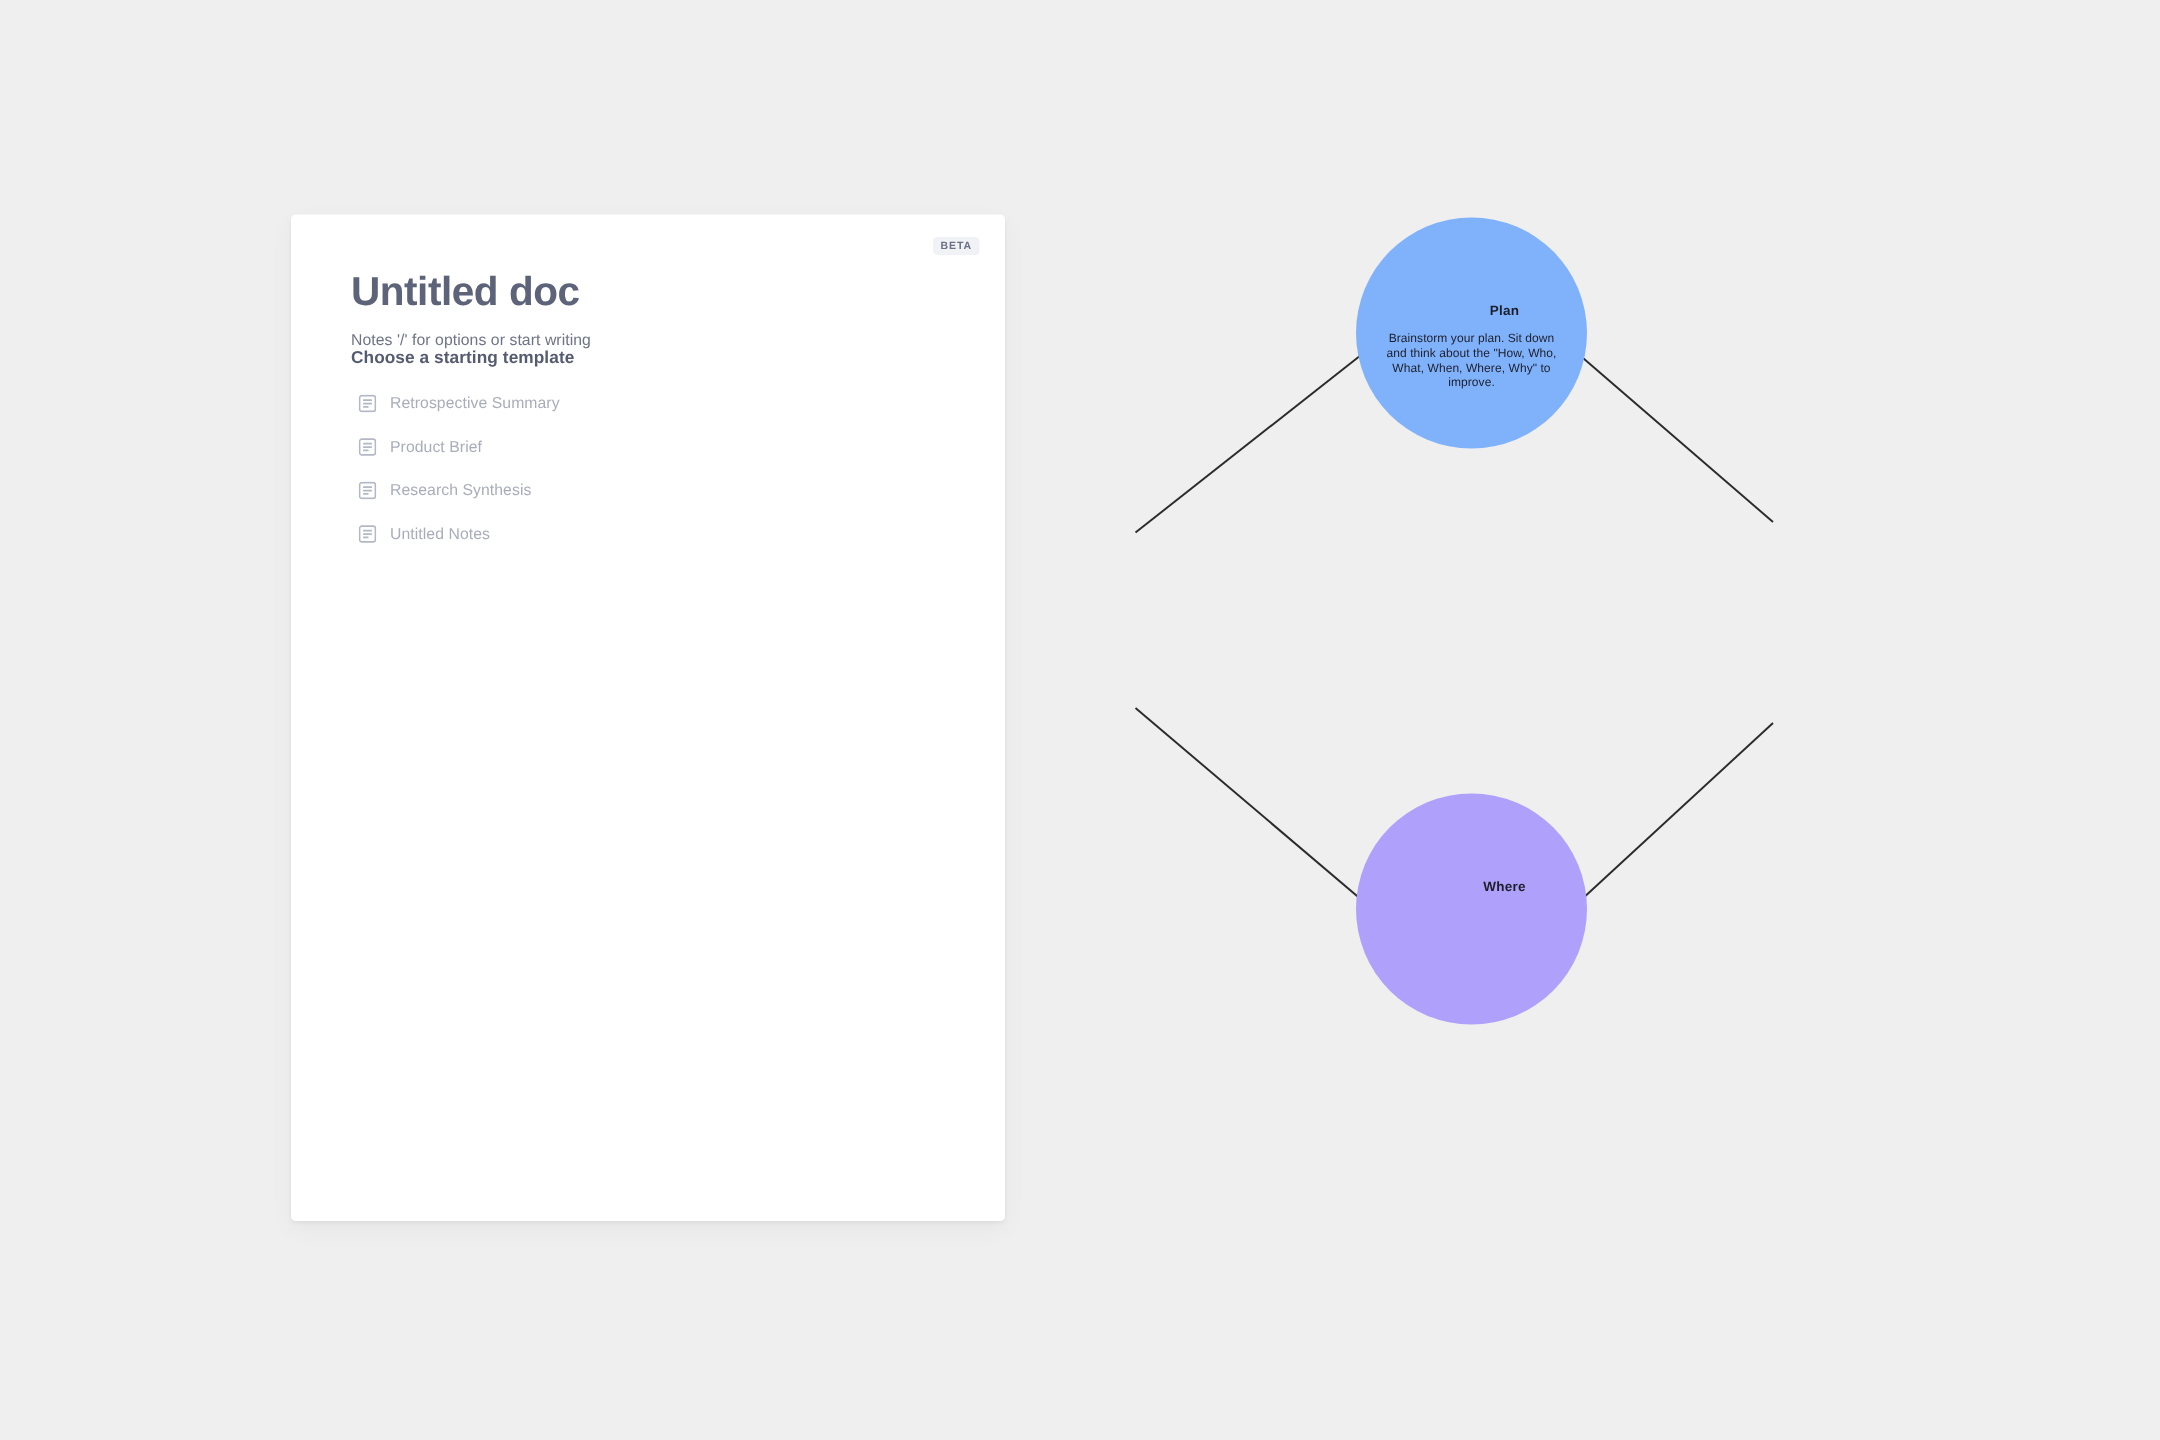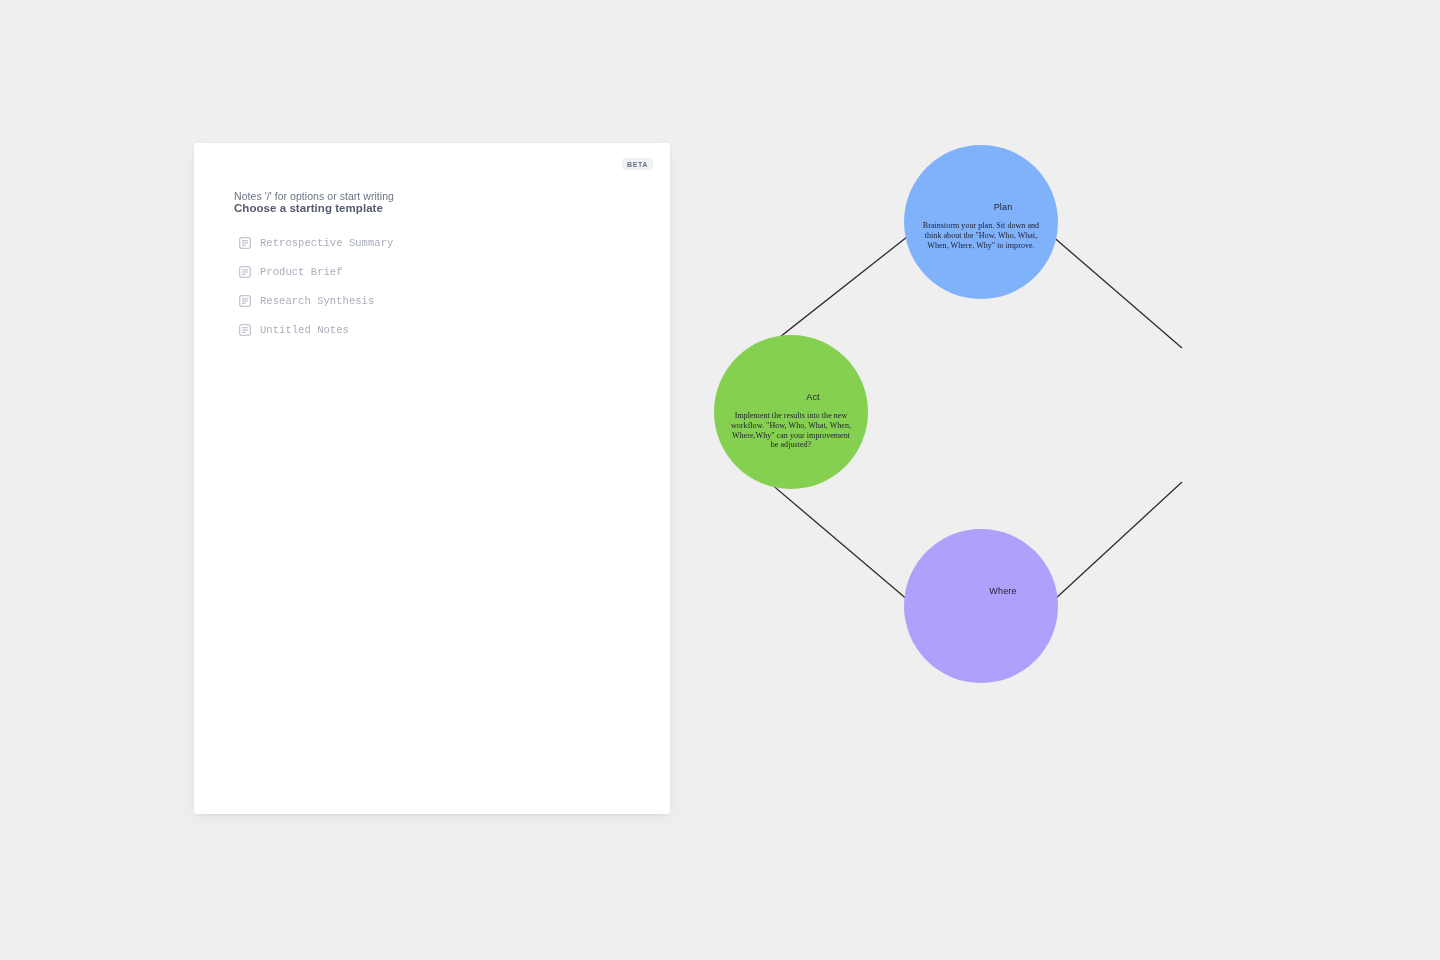--- a/index.html
+++ b/index.html
@@ -70,28 +70,27 @@
     color: #555b71;
     letter-spacing: 0.05px;
   }
 
   #template-list {
     margin-top: 13px;
   }
 
   .template-item {
     display: flex;
-    align-items: flex-end;
+    align-items: center;
     gap: 9px;
     height: 22px;
     margin-bottom: 7px;
     padding-left: 5px;
     cursor: pointer;
     user-select: none;
-    font-family: Liberation Mono, monospace;
   }
 
   .template-item .doc-icon {
     width: 12px;
     height: 12px;
     flex: 0 0 12px;
     display: block;
   }
 
   .template-label {
@@ -123,54 +122,54 @@
     border-radius: 50%;
     display: flex;
     flex-direction: column;
     align-items: center;
     box-sizing: border-box;
     text-align: center;
   }
 
   .node-title {
     font-size: 9px;
-    font-weight: normal;
+    font-weight: bold;
     color: #1c1f2b;
     letter-spacing: 0.15px;
     line-height: 1;
     padding-left: 44px;
   }
 
   .node-desc {
     font-size: 8px;
     color: #1c1f2b;
     line-height: 1.23;
     letter-spacing: 0.05px;
     margin-top: 9px;
     padding: 0 16px;
-    font-family: Liberation Serif, serif;
   }
 
   
   #node-plan  { left: 204px; top: 15px;  width: 154px; height: 154px; padding-top: 58px; }
   #node-do    { left: 395px; top: 207px; width: 154px; height: 154px; padding-top: 70px; }
   #node-check { left: 204px; top: 399px; width: 154px; height: 154px; padding-top: 58px; }
   #node-act   { left: 14px;  top: 205px; width: 154px; height: 154px; padding-top: 58px; }
 
   #node-do .node-desc { margin-top: 12px; padding: 0 10px; }
 </style>
 </head>
 <body>
 
 <div id="doc-card">
 
   <div id="beta-badge">BETA</div>
 
   <div id="doc-body">
 
+    <div id="doc-title">Untitled doc</div>
 
     <div id="doc-placeholder">Notes '/' for options or start writing</div>
 
     <div id="template-heading">Choose a starting template</div>
 
     <div id="template-list">
 
       <div class="template-item">
         <span class="doc-icon-wrap">
           <svg class="doc-icon" viewBox="0 0 16 16" fill="none" xmlns="http://www.w3.org/2000/svg">
@@ -235,18 +234,14 @@
   <div class="node" id="node-plan" style="background:#80b2fc">
     <div class="node-title">Plan</div>
     <div class="node-desc">Brainstorm your plan. Sit down and think about the "How, Who, What, When, Where, Why" to improve.</div>
   </div>
 
 
   <div class="node" id="node-check" style="background:#afa0fc">
     <div class="node-title">Where</div>
   </div>
 
-  <div class="node" id="node-act" style="background:#85d051">
-    <div class="node-title">Act</div>
-    <div class="node-desc">Implement the results into the new workflow. "How, Who, What, When, Where,Why" can your improvement be adjusted?</div>
-  </div>
 
 </div>
 
 </body></html>

